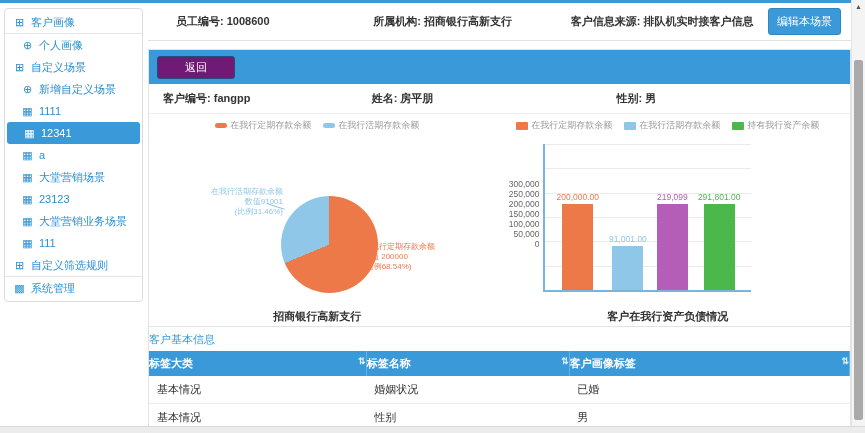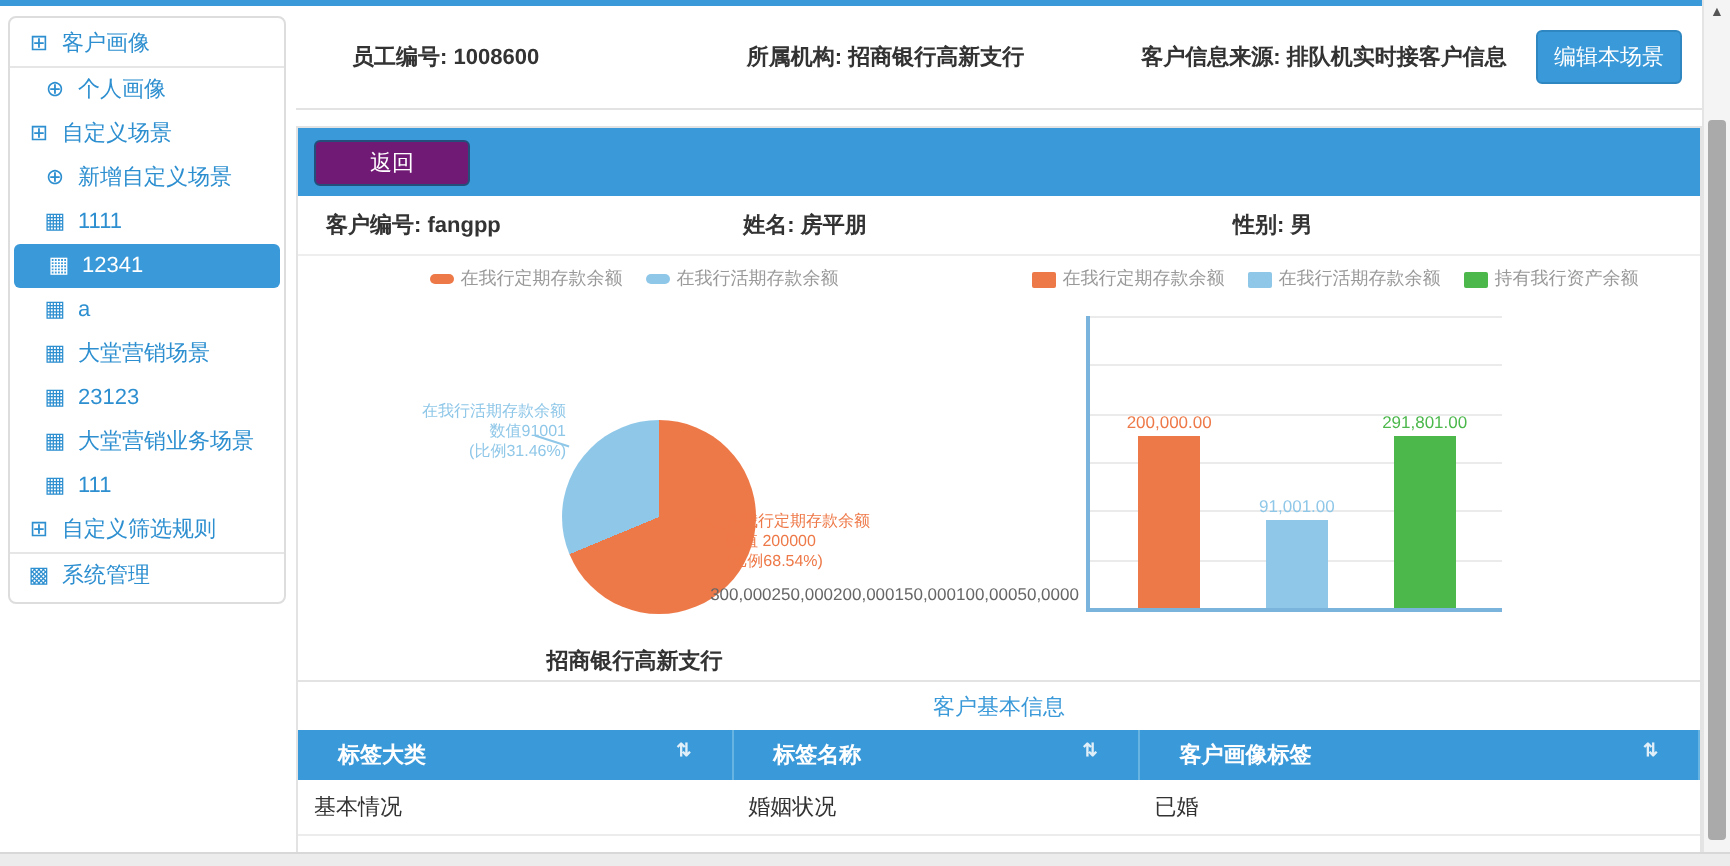--- a/index.html
+++ b/index.html
@@ -16,21 +16,21 @@
     color:#2d8fd0; cursor:pointer; white-space:nowrap; line-height:14px; }
   .nav-item.lvl1 { padding-left:16px; }
   .nav-item.sep-b { border-bottom:1px solid #e6e6e6; }
   .nav-item.sep-t { border-top:1px solid #e6e6e6; }
   .nav-item.sel { background:#3a99d8; color:#fff; border-radius:3px; margin:0 2px; }
   .nav-ico { font-size:11px; width:13px; text-align:center; flex:0 0 13px; }
 
   
   .main { position:absolute; left:148px; top:3px; width:703px; }
   .info-header { display:flex; align-items:center; background:#fff;
-    border-bottom:1px solid #e3e3e3; padding:8px 10px 8px 28px; height:52px; }
+    border-bottom:1px solid #e3e3e3; padding:8px 10px 8px 28px; height:38px; }
   .fld { font-size:11px; color:#333; font-weight:bold; }
   .info-header .fld { flex:1; }
   .btn-edit { background:#3a99d8; color:#fff; border:1px solid #2f87c2; border-radius:3px;
     font-size:11px; padding:5px 8px; cursor:pointer; font-family:inherit; }
 
   .panel { margin-top:8px; border:1px solid #e3e3e3; background:#fff; }
   .blue-toolbar { background:#3a99d8; padding:6px 8px; height:34px; }
   .btn-back { background:#701a75; color:#fff; border:1px solid #234e7b; border-radius:3px;
     font-size:11px; padding:3px 27px; cursor:pointer; font-family:inherit; }
 
@@ -52,38 +52,38 @@
 
   .pie { position:absolute; left:132px; top:82px; width:97px; height:97px; border-radius:50%; }
   .pie-label { position:absolute; font-size:8px; line-height:10px; }
   .pie-label.lbl-blue { left:34px; top:73px; width:100px; text-align:right; color:#8fc7e8; }
   .pie-label.lbl-orange { left:214px; top:128px; width:100px; text-align:left; color:#ee7948; }
   .leader { position:absolute; width:18px; border-top:1px solid; }
   .leader.ld-blue { left:118px; top:92px; border-color:#8fc7e8; transform:rotate(18deg); }
   .leader.ld-orange { left:198px; top:134px; border-color:#ee7948; transform:rotate(20deg); }
 
   .y-labels { position:absolute; left:6px; top:30px; width:48px; height:148px; display:flex;
-    flex-direction:row; justify-content:flex-end; align-items:flex-end;
+    flex-direction:column; justify-content:center; align-items:flex-end;
     font-size:8.5px; color:#666; }
   .y-labels span { transform:translateY(-4px); }
   .plot { position:absolute; left:58px; top:30px; width:208px; height:148px;
     border-left:2px solid #7ab3dc; border-bottom:2px solid #7ab3dc; }
   .gridline { position:absolute; left:0; right:0; height:1px; background:#ebebeb; }
   .bars { position:absolute; left:0; right:0; top:0; bottom:0; display:flex;
     justify-content:space-around; align-items:flex-end; padding:0 6px; }
   .bar-col { display:flex; flex-direction:column; justify-content:flex-end; align-items:center; height:100%; }
   .bar-val { font-size:8.5px; margin-bottom:2px; white-space:nowrap;margin-top:48px; }
   .bar-fill { width:31px; }
 
   
-  .tbl-title { text-align:center; color:#3a99d8; font-size:11px; padding:5px 0 4px;
+  .tbl-title { color:#3a99d8; font-size:11px; padding:5px 0 4px;
     border-top:1px solid #e3e3e3;font-family:Liberation Serif, serif; }
   table.data { width:100%; border-collapse:collapse; font-size:11px; }
   table.data th { background:#3a99d8; color:#fff; text-align:left; font-weight:bold;
-    padding:5px 20px; border-right:1px solid #67b3e2; position:relative; }
+    padding:5px 0; border-right:1px solid #67b3e2; position:relative; }
   table.data th .sort { float:right; font-size:9px; opacity:.85; cursor:pointer; }
   table.data td { padding:6px 8px; border-bottom:1px solid #ececec; color:#333; background:#fff; }
   .c1{width:31%;} .c2{width:29%;} .c3{width:40%;}
 
   
   .vscroll { position:absolute; right:0; top:0; width:14px; height:433px;
     background:#f4f4f4; border-left:1px solid #e4e4e4; }
   .vscroll .arrow { display:block; text-align:center; font-size:7px; color:#555; padding-top:3px; }
   .vscroll .thumb { position:absolute; left:2px; right:2px; top:60px; height:360px;
     background:#aaa; border-radius:2px; }
@@ -218,25 +218,30 @@
             <div class="bars">
               <div class="bar-col">
                   <span class="bar-val" style="color: rgb(238, 121, 72);">200,000.00</span>
                   <div class="bar-fill" style="height: 66.6667%; background: rgb(238, 121, 72);"></div>
                 </div>
               <div class="bar-col">
                   <span class="bar-val" style="color: rgb(143, 199, 232);">91,001.00</span>
                   <div class="bar-fill" style="height: 30.3337%; background: rgb(143, 199, 232);"></div>
                 </div>
               <div class="bar-col">
+                  <span class="bar-val" style="color: rgb(180, 94, 184);">219,099</span>
+                  <div class="bar-fill" style="height: 73.033%; background: rgb(180, 94, 184);"></div>
+                </div>
+              <div class="bar-col">
                   <span class="bar-val" style="color: rgb(76, 184, 76);">291,801.00</span>
                   <div class="bar-fill" style="height: 97.267%; background: rgb(76, 184, 76);"></div>
                 </div>
             </div>
           </div>
+          <div class="chart-title">客户在我行资产负债情况</div>
         </div>
       </div>
 
       <div class="tbl-section">
         <div class="tbl-title">客户基本信息</div>
         <table class="data">
           <thead>
             <tr>
               <th class="c1"><span>标签大类</span><span class="sort">⇅</span></th>
               <th class="c2"><span>标签名称</span><span class="sort">⇅</span></th>

